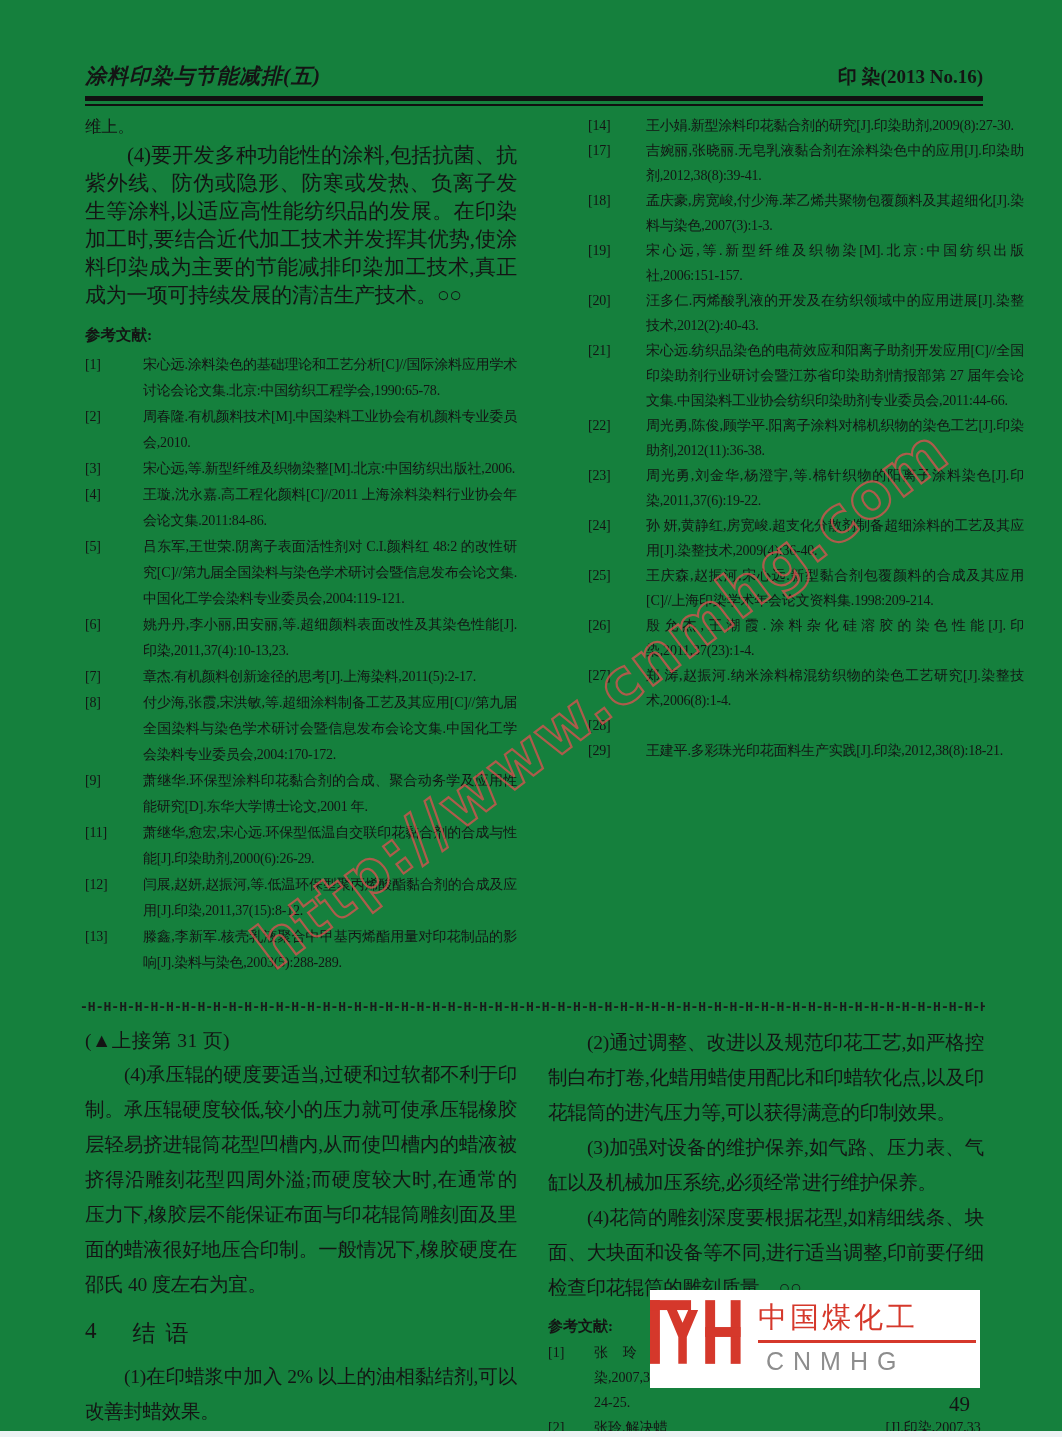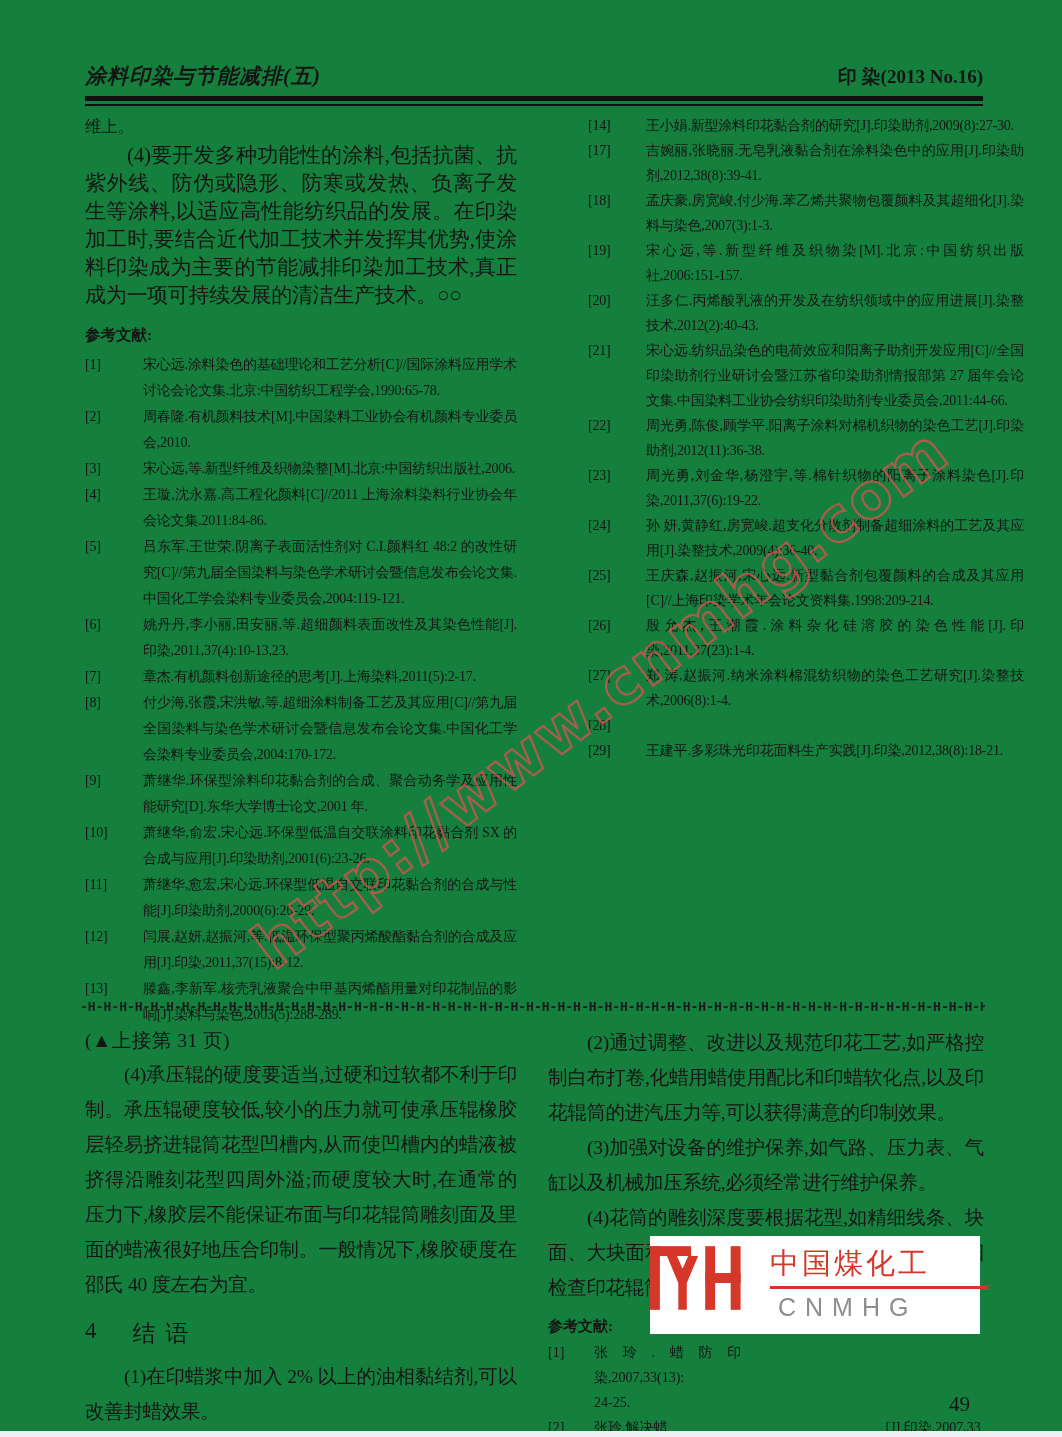--- a/index.html
+++ b/index.html
@@ -54,22 +54,22 @@
     position:absolute;left:210px;top:628px;width:780px;height:140px;
     display:flex;align-items:center;justify-content:center;
     transform:rotate(-37deg);
     font-family:"DejaVu Sans",sans-serif;font-weight:bold;font-size:62px;
     letter-spacing:2px;color:rgba(255,255,255,0);
     -webkit-text-stroke:2.2px #e05050;opacity:0.75;
     pointer-events:none;z-index:6;
   }
   
   .logo-box{
-    position:absolute;left:650px;top:1236px;width:330px;height:98px;
-    background:#ffffff;z-index:7;display:flex;align-items:flex-start;gap:12px;
+    position:absolute;left:650px;top:1290px;width:330px;height:98px;
+    background:#ffffff;z-index:7;display:flex;align-items:flex-start;
   }
   .logo-mark{flex:0 0 96px;padding-top:4px;}
   .logo-textcol{margin-left:12px;padding-top:8px;}
   .logo-cn{font-size:29px;color:#d5382b;letter-spacing:3px;font-family:"Liberation Sans",sans-serif;}
   .logo-underline{border-bottom:3px solid #d5382b;width:218px;margin-top:2px;}
   .logo-en{margin-top:4px;font-size:25px;color:#8d8d8d;letter-spacing:9px;font-family:"Liberation Sans",sans-serif;margin-left:8px;}
   
   .page-number{position:absolute;right:92px;top:1392px;font-size:21px;font-weight:normal;}
   .bottom-strip{position:absolute;left:0;bottom:0;width:100%;height:6px;background:#eef1f4;}
 </style>
@@ -133,24 +133,20 @@
         <div class="ref-item">
           <span class="ref-num">[8]</span>
           <span class="ref-text">付少海,张霞,宋洪敏,等.超细涂料制备工艺及其应用[C]//第九届全国染料与染色学术研讨会暨信息发布会论文集.中国化工学会染料专业委员会,2004:170-172.</span>
         </div>
 
         <div class="ref-item">
           <span class="ref-num">[9]</span>
           <span class="ref-text">萧继华.环保型涂料印花黏合剂的合成、聚合动务学及应用性能研究[D].东华大学博士论文,2001 年.</span>
         </div>
 
-        <div class="ref-item">
-          <span class="ref-num">[10]</span>
-          <span class="ref-text">萧继华,俞宏,宋心远.环保型低温自交联涂料印花黏合剂 SX 的合成与应用[J].印染助剂,2001(6):23-26.</span>
-        </div>
 
         <div class="ref-item">
           <span class="ref-num">[11]</span>
           <span class="ref-text">萧继华,愈宏,宋心远.环保型低温自交联印花黏合剂的合成与性能[J].印染助剂,2000(6):26-29.</span>
         </div>
 
         <div class="ref-item">
           <span class="ref-num">[12]</span>
           <span class="ref-text">闫展,赵妍,赵振河,等.低温环保型聚丙烯酸酯黏合剂的合成及应用[J].印染,2011,37(15):8-12.</span>
         </div>

